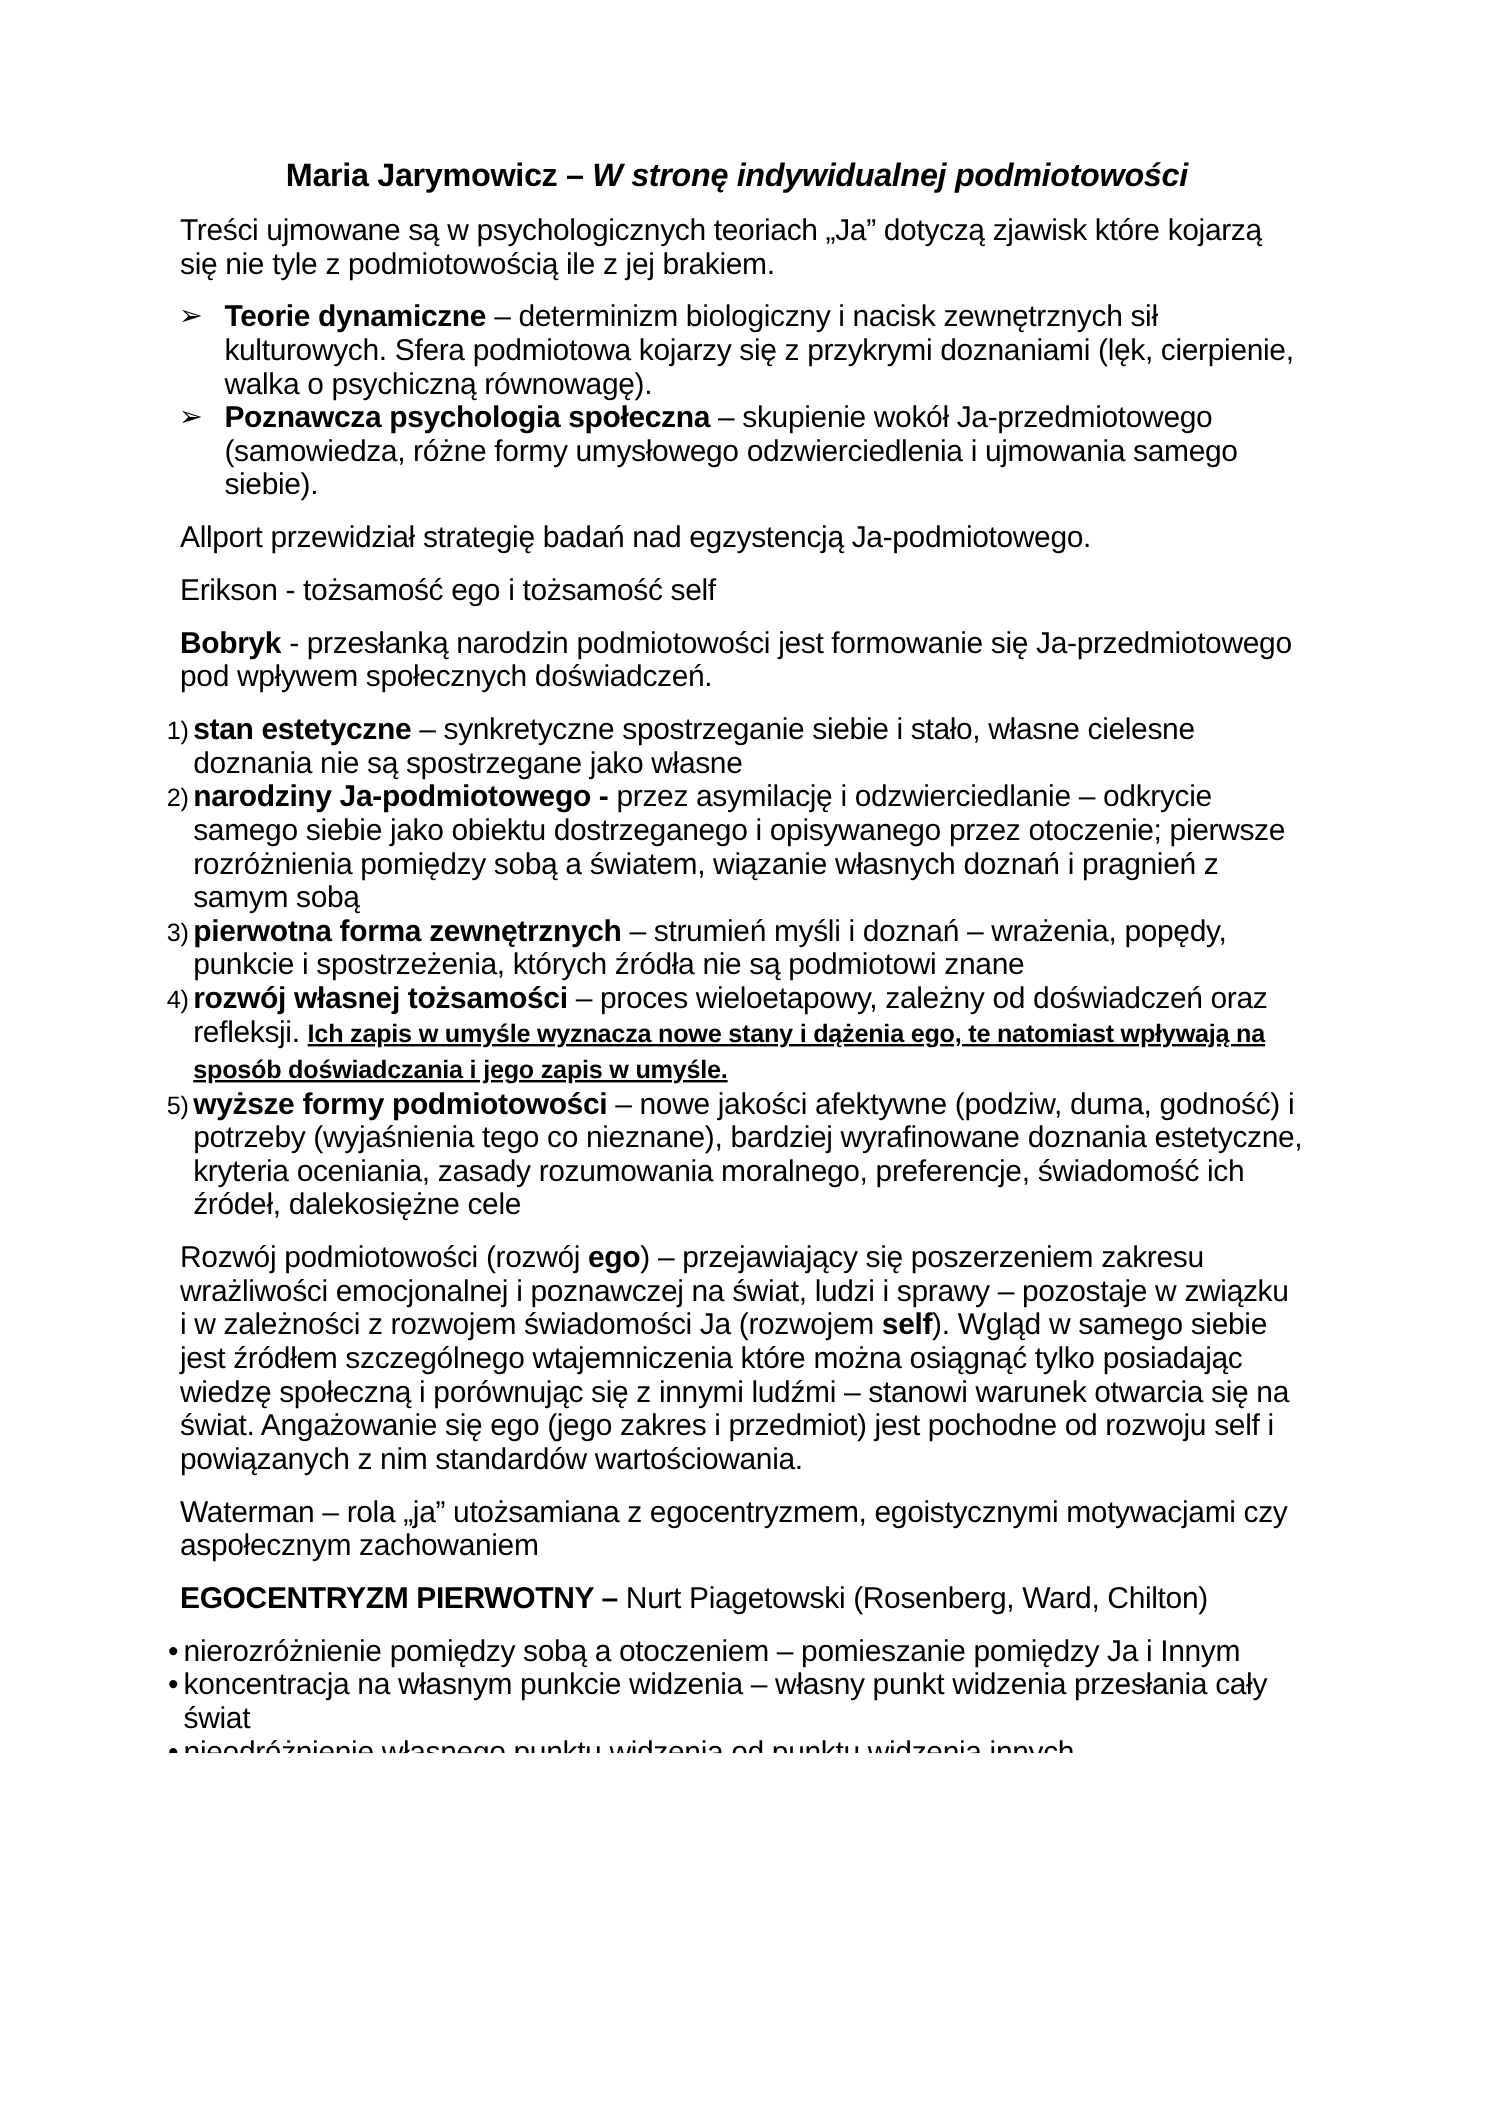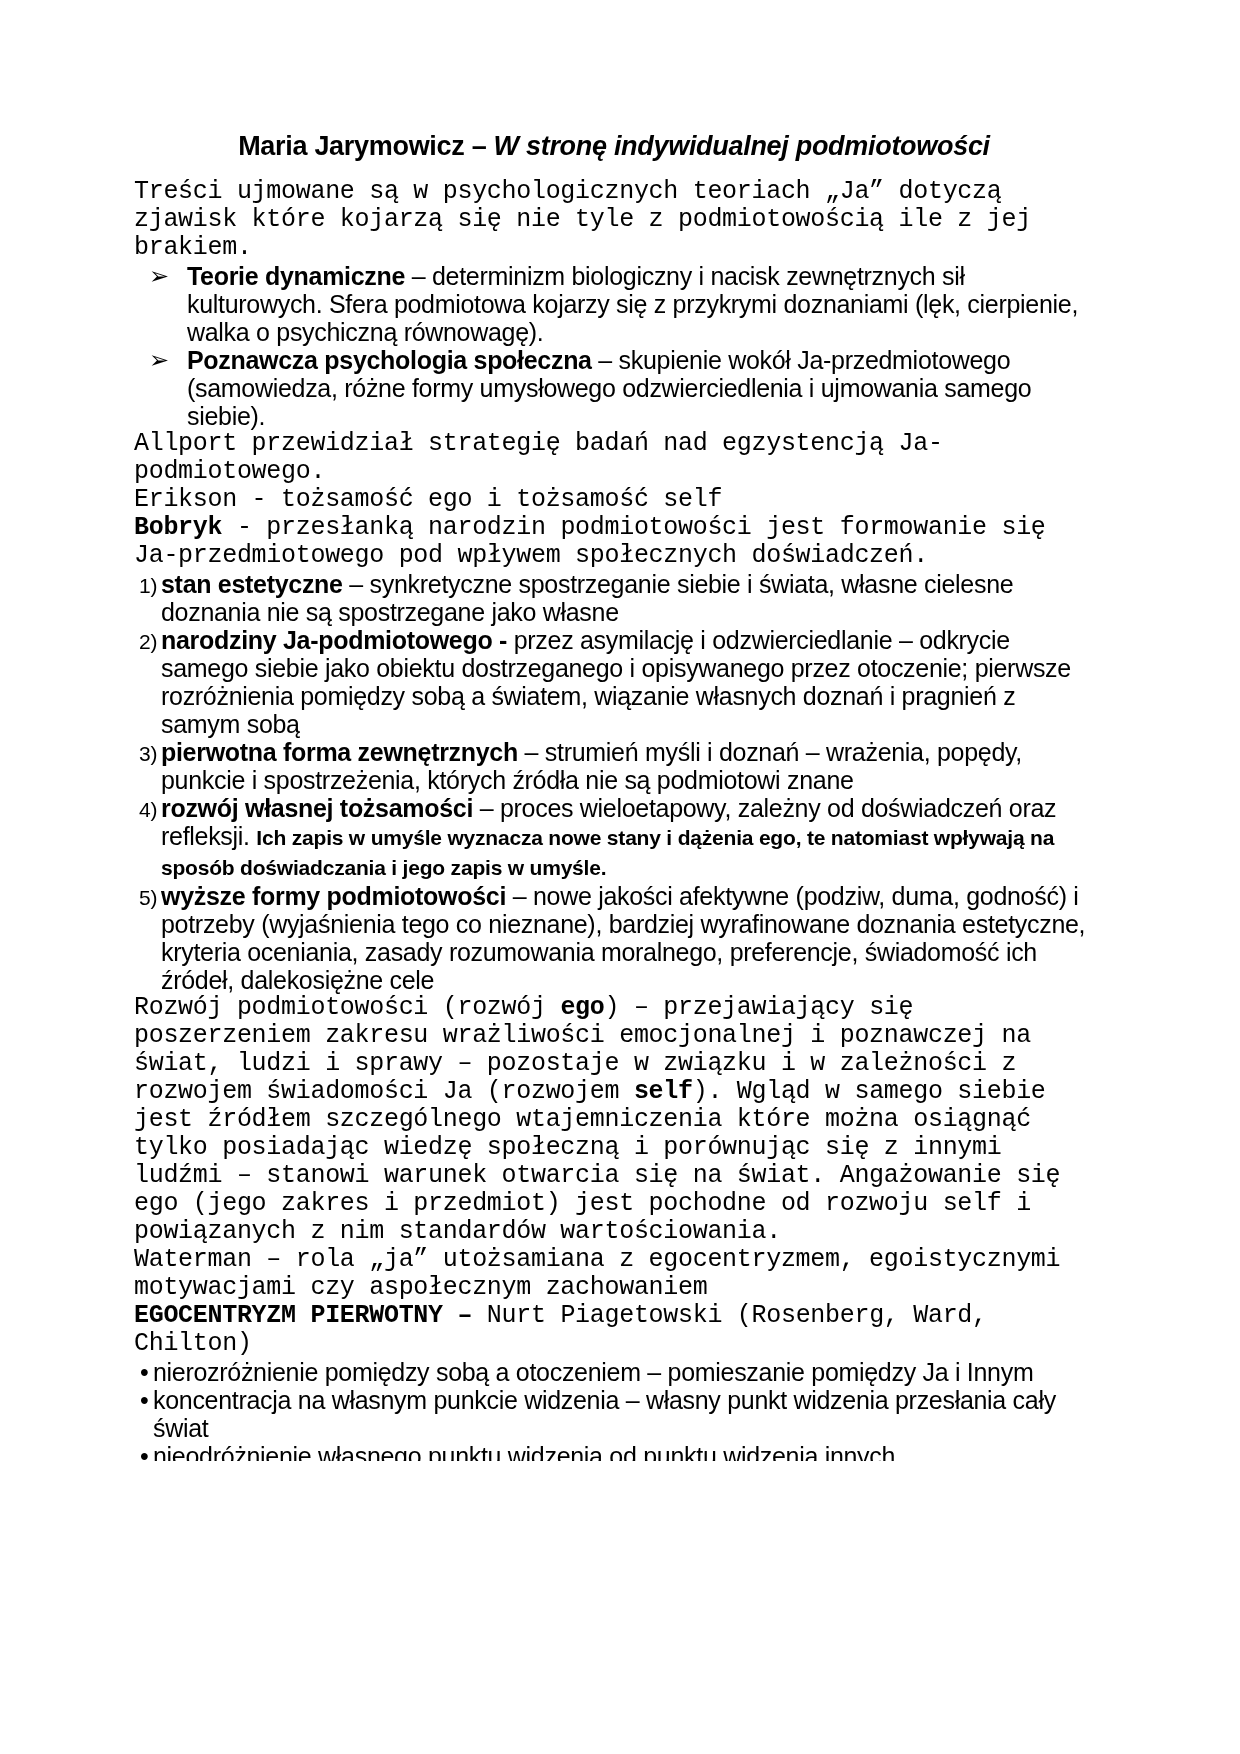--- a/index.html
+++ b/index.html
@@ -24,21 +24,21 @@
     overflow: hidden;
   }
   .title {
     text-align: center;
     font-weight: bold;
     font-size: 27px;
     margin: 0 0 18px 0;
     white-space: nowrap;
   }
   .title .work { font-style: italic; }
-  p.para { margin: 0; font-family: Liberation Mono, monospace; }
+  p.para { margin: 16px; }
   .b { font-weight: bold; }
   .gap { margin-top: 28px; }
   .li {
     display: flex;
     align-items: flex-start;
   }
   .li > .body { flex: 1 1 auto; }
   
   .li.arrow > .marker {
     flex: 0 0 53px;
@@ -57,20 +57,21 @@
   
   .li.bullet > .marker {
     flex: 0 0 19px;
     box-sizing: border-box;
     padding-left: 6px;
   }
   .note {
     font-weight: bold;
     font-size: 21px;
     letter-spacing: -0.2px;
+    text-decoration: underline;
   }
   .page-number {
     position: absolute;
     left: 1074px;
     top: 1644px;
     font-weight: bold;
     font-size: 25px;
   }
 </style>
 </head>
@@ -92,21 +93,21 @@
     <span class="body"><span class="b">Poznawcza psychologia społeczna</span><span> – skupienie wokół Ja-przedmiotowego (samowiedza, różne formy umysłowego odzwierciedlenia i ujmowania samego siebie).</span></span>
   </div>
 
   <p class="para">Allport przewidział strategię badań nad egzystencją Ja-podmiotowego.</p>
   <p class="para">Erikson - tożsamość ego i tożsamość self</p>
 
   <p class="para gap"><span class="b">Bobryk</span><span> - przesłanką narodzin podmiotowości jest formowanie się Ja-przedmiotowego pod wpływem społecznych doświadczeń.</span></p>
 
   <div class="li numbered">
     <span class="marker">1)</span>
-    <span class="body"><span class="b">stan estetyczne</span><span> – synkretyczne spostrzeganie siebie i świata, własne cielesne doznania nie są spostrzegane jako własne</span></span>
+    <span class="body"><span class="b">stan estetyczne</span><span> – synkretyczne spostrzeganie siebie i stało, własne cielesne doznania nie są spostrzegane jako własne</span></span>
   </div>
 
   <div class="li numbered">
     <span class="marker">2)</span>
     <span class="body"><span class="b">narodziny Ja-podmiotowego -</span><span> przez asymilację i odzwierciedlanie – odkrycie samego siebie jako obiektu dostrzeganego i opisywanego przez otoczenie; pierwsze rozróżnienia pomiędzy sobą a światem, wiązanie własnych doznań i pragnień z samym sobą</span></span>
   </div>
 
   <div class="li numbered">
     <span class="marker">3)</span>
     <span class="body"><span class="b">pierwotna forma zewnętrznych</span><span> – strumień myśli i doznań – wrażenia, popędy, punkcie i spostrzeżenia, których źródła nie są podmiotowi znane</span></span>

